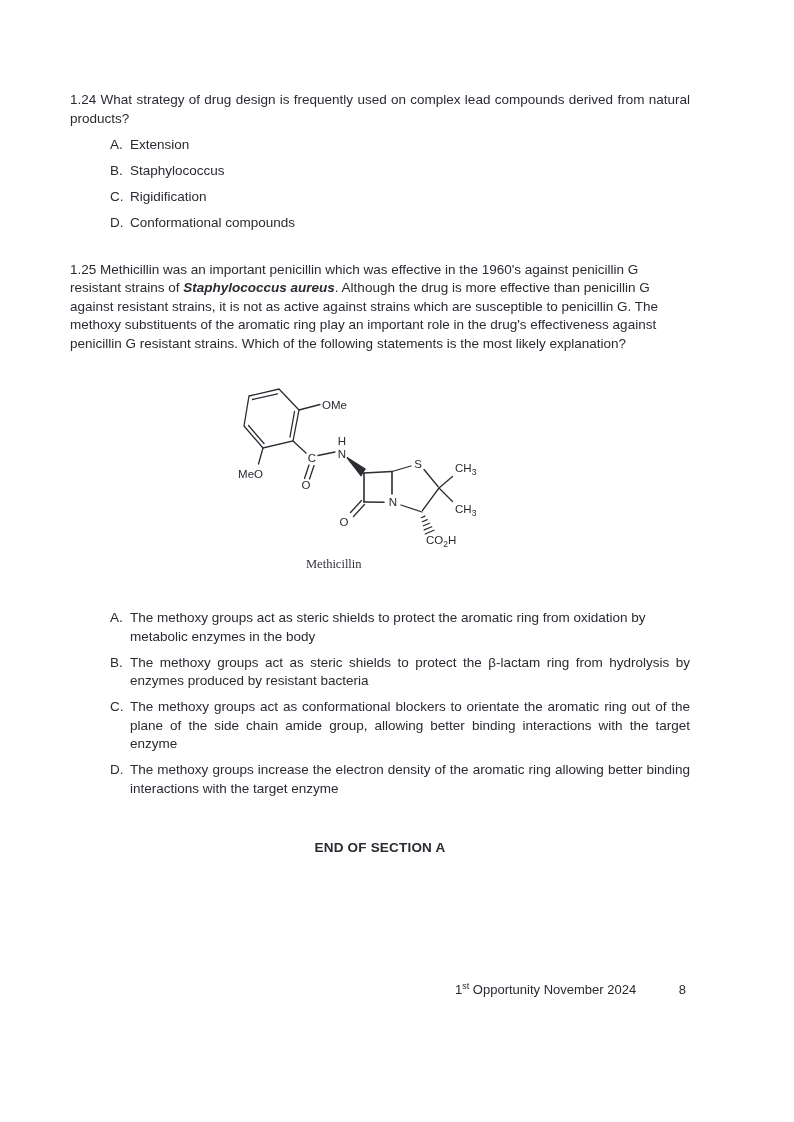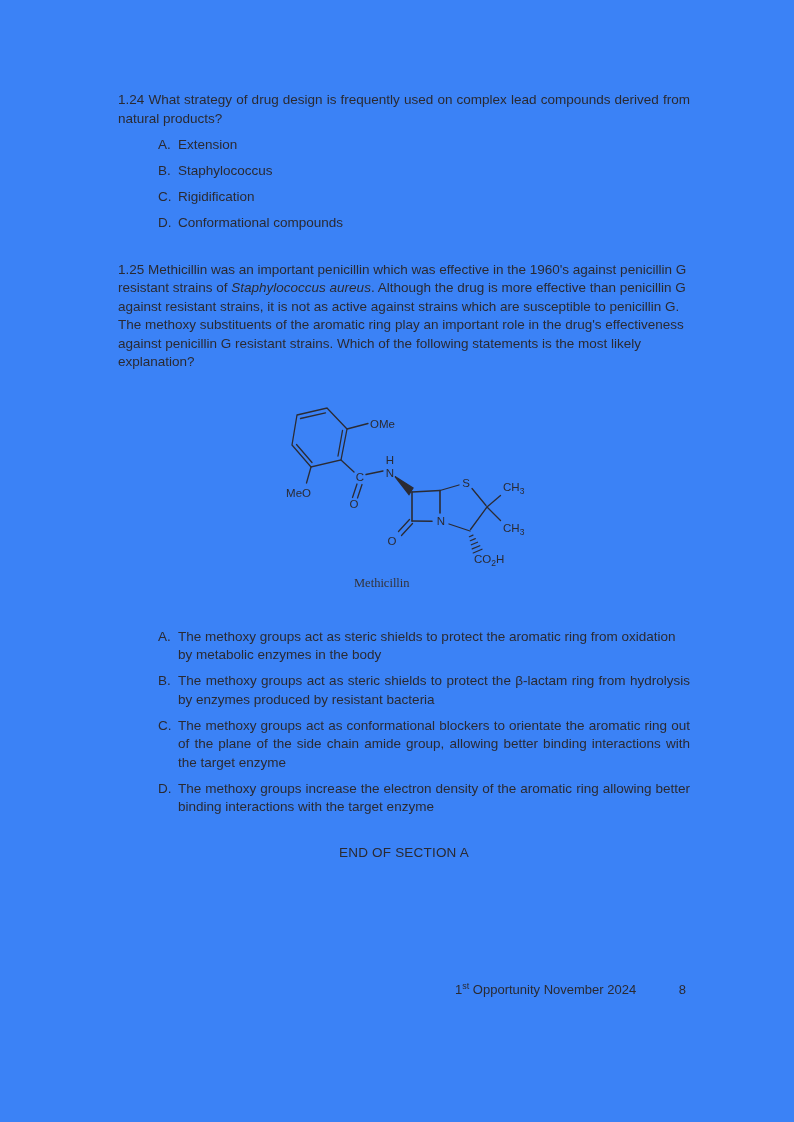--- a/index.html
+++ b/index.html
@@ -1,48 +1,48 @@
 <!DOCTYPE html>
 <html><head>
 <meta charset="utf-8">
 <style>
   html,body{margin:0;padding:0;background:#888;}
   .page{
     position:relative;
     width:794px;height:1122px;
     margin:0 auto;
-    background:#3b82f6;
+    background:#ffffff;
     font-family:"Liberation Sans", sans-serif;
     color:#2a2a32;
     box-sizing:border-box;
-    padding:91px 104px 0 118px;
+    padding:91px 104px 0 70px;
     overflow:hidden;
   }
   .para{font-size:13.5px;line-height:18.5px;margin:0;}
   .justify{text-align:justify;}
   .q-body{display:inline;}
   .opt-list{margin-top:8px;}
   .opt{
     position:relative;
     font-size:13.5px;line-height:18.5px;
     padding-left:60px;margin-bottom:7.5px;
   }
   .opt .letter{position:absolute;left:40px;top:0;}
   .q125{margin-top:28px;}
-  .italic{font-style:italic;}
+  .italic{font-style:italic;font-weight:bold;}
   .structure-wrap{margin-top:22px;height:205px;}
   .structure-wrap svg{display:block;margin-left:147px;}
   .atom{font-family:"Liberation Sans",sans-serif;font-size:11.5px;fill:#2a2a32;}
   .atom-sub{font-size:8.5px;}
   .mol-name{font-family:"Liberation Serif",serif;font-size:12.5px;fill:#33333b;}
   .opts125{margin-top:29px;}
   .section-end{
-    margin-top:28px;
+    margin-top:42px;
     text-align:center;
-    font-size:13.5px;font-weight:normal;
+    font-size:13.5px;font-weight:bold;
     letter-spacing:0.2px;
   }
   .footer{
     position:absolute;
     left:118px;right:104px;top:982px;
     height:20px;
     font-size:13px;
   }
   .footer .course{position:absolute;left:0;top:0;}
   .footer .session{position:absolute;left:337px;top:0;}

